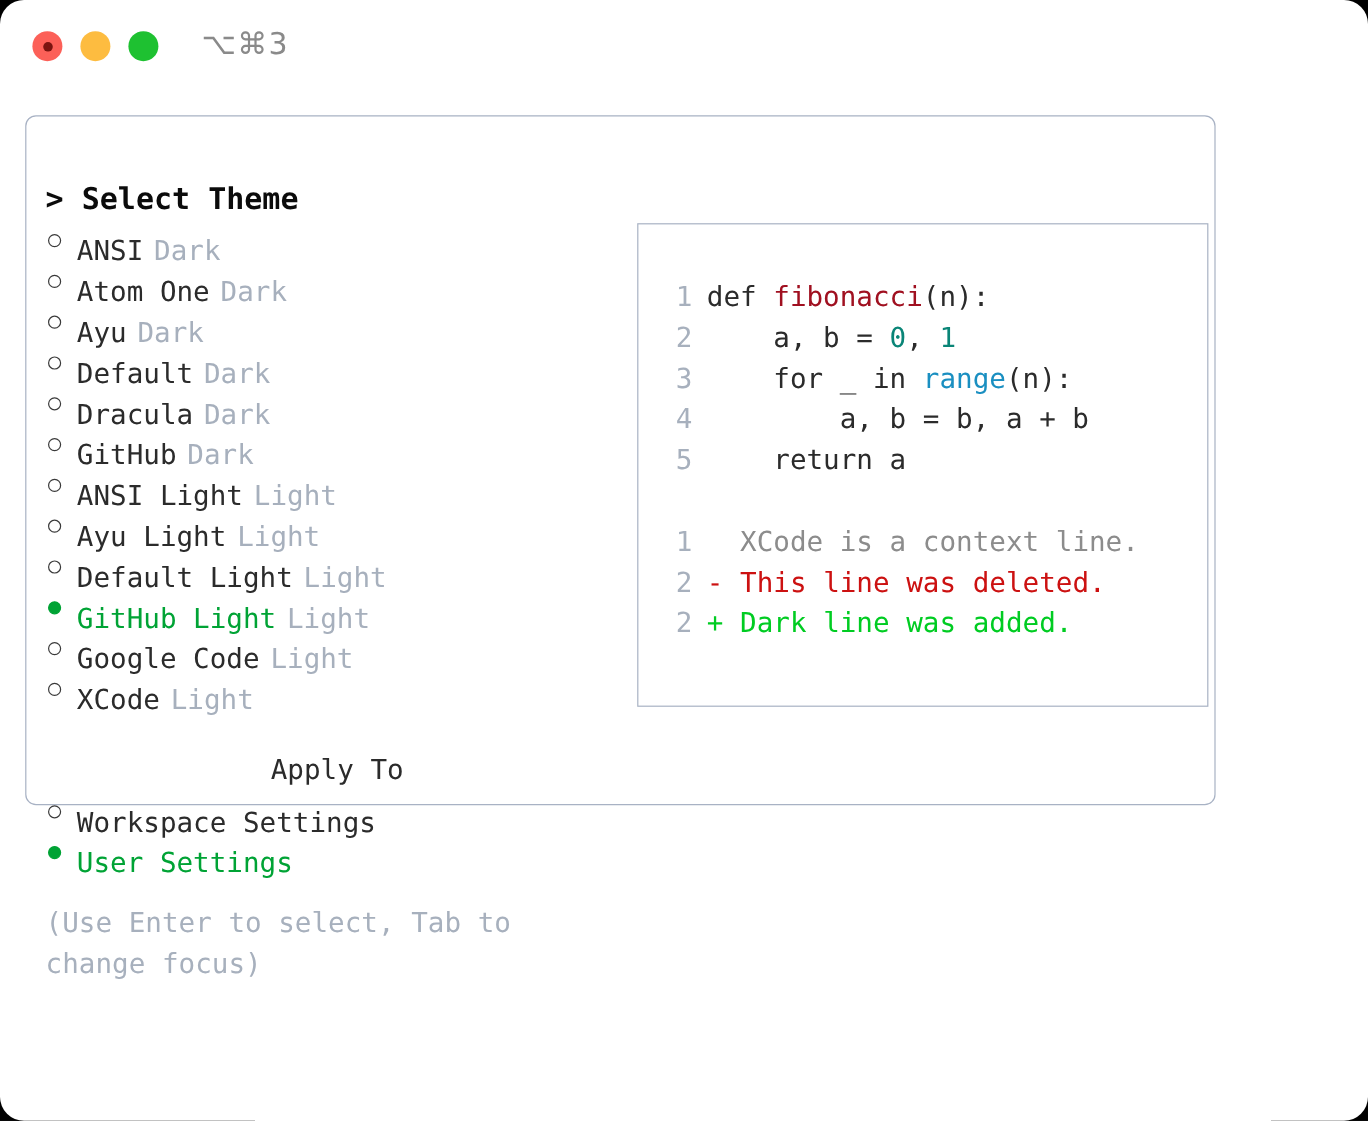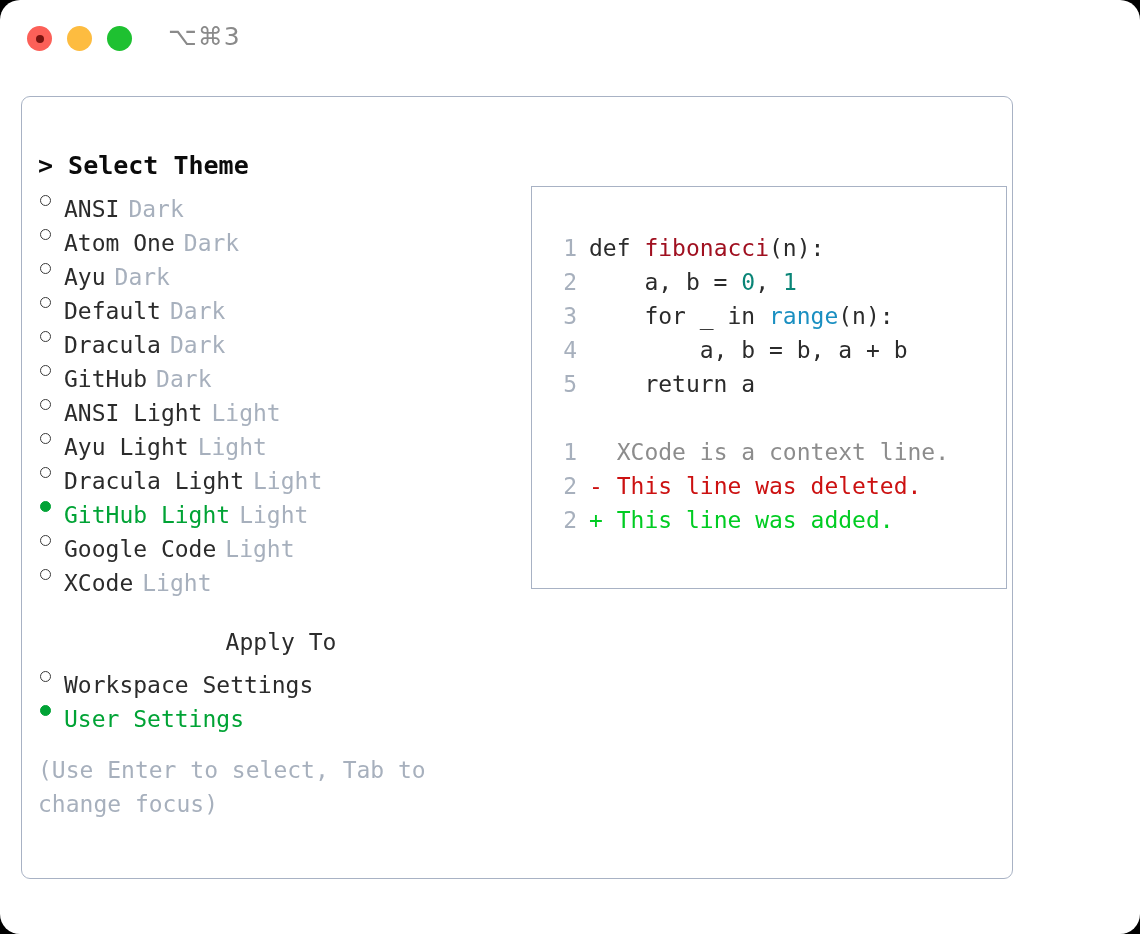--- a/index.html
+++ b/index.html
@@ -70,21 +70,21 @@
     font-family: "DejaVu Sans", sans-serif;
     white-space: pre;
   }
 
   
   .dialog {
     position: absolute;
     left: 21px;
     top: 96px;
     width: 992px;
-    height: 783px;
+    height: 575px;
     border: 1.5px solid #a8b2c4;
     border-radius: 9px;
     box-sizing: border-box;
     background: #ffffff;
   }
 
   .col-left {
     position: absolute;
     left: 16px;
     top: 52px;
@@ -235,21 +235,21 @@
 
       <div class="list" id="theme-list">
           <div class="row"><span class="bullet"></span><span class="label">ANSI</span><span class="variant">Dark</span></div>
           <div class="row"><span class="bullet"></span><span class="label">Atom One</span><span class="variant">Dark</span></div>
           <div class="row"><span class="bullet"></span><span class="label">Ayu</span><span class="variant">Dark</span></div>
           <div class="row"><span class="bullet"></span><span class="label">Default</span><span class="variant">Dark</span></div>
           <div class="row"><span class="bullet"></span><span class="label">Dracula</span><span class="variant">Dark</span></div>
           <div class="row"><span class="bullet"></span><span class="label">GitHub</span><span class="variant">Dark</span></div>
           <div class="row"><span class="bullet"></span><span class="label">ANSI Light</span><span class="variant">Light</span></div>
           <div class="row"><span class="bullet"></span><span class="label">Ayu Light</span><span class="variant">Light</span></div>
-          <div class="row"><span class="bullet"></span><span class="label">Dracula Light</span><span class="variant">Light</span></div>
+          <div class="row"><span class="bullet"></span><span class="label">Default Light</span><span class="variant">Light</span></div>
           <div class="row selected"><span class="bullet"></span><span class="label">GitHub Light</span><span class="variant">Light</span></div>
           <div class="row"><span class="bullet"></span><span class="label">Google Code</span><span class="variant">Light</span></div>
           <div class="row"><span class="bullet"></span><span class="label">XCode</span><span class="variant">Light</span></div>
         </div>
 
       <div class="spacer-row"></div>
 
       <div class="group-header">Apply To</div>
 
       <div class="list" id="apply-to-list">
@@ -267,19 +267,19 @@
             <div class="code-line"><span class="lineno">1</span><span class="code-text">def </span><span class="tok-fn">fibonacci</span><span class="code-text">(n):</span></div>
             <div class="code-line"><span class="lineno">2</span><span class="code-text">    a, b = </span><span class="tok-num">0</span><span class="code-text">, </span><span class="tok-num">1</span></div>
             <div class="code-line"><span class="lineno">3</span><span class="code-text">    for _ in </span><span class="tok-call">range</span><span class="code-text">(n):</span></div>
             <div class="code-line"><span class="lineno">4</span><span class="code-text">        a, b = b, a + b</span></div>
             <div class="code-line"><span class="lineno">5</span><span class="code-text">    return a</span></div>
           </div>
         <div class="blank-line"></div>
         <div id="diff-sample">
             <div class="code-line"><span class="lineno">1</span><span class="diff-ctx">  </span><span class="diff-ctx">XCode is a context line.</span></div>
             <div class="code-line"><span class="lineno">2</span><span class="diff-del">- </span><span class="diff-del">This line was deleted.</span></div>
-            <div class="code-line"><span class="lineno">2</span><span class="diff-add">+ </span><span class="diff-add">This line was added.</span></div>
+            <div class="code-line"><span class="lineno">2</span><span class="diff-add">+ </span><span class="diff-add">Dark line was added.</span></div>
           </div>
       </div>
     </div>
 
   </div>
 </div>
 
 </body></html>

